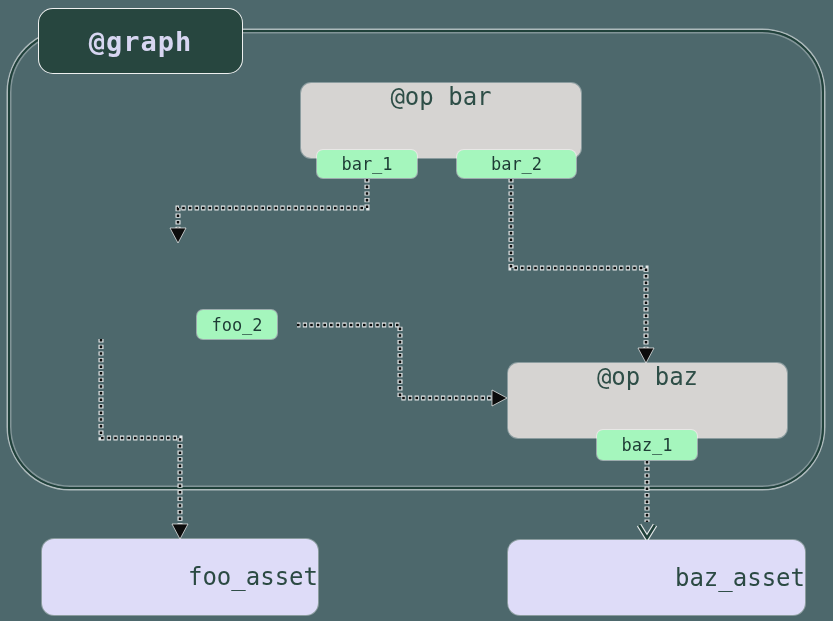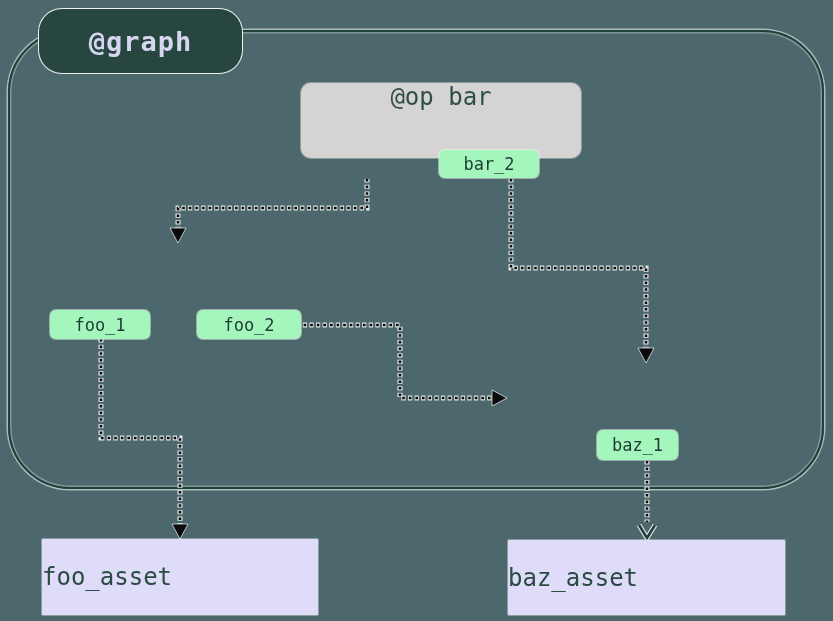--- a/index.html
+++ b/index.html
@@ -31,21 +31,21 @@
     left:8px;top:30px;width:812px;height:455px;
     border:2.5px solid var(--boundary-stroke);
     border-radius:62px;
     box-shadow:0 0 0 1.5px rgba(255,255,255,.55), inset 0 0 0 1.5px rgba(255,255,255,.30);
   }
   .graph-label{
     position:absolute;
     left:38px;top:8px;width:205px;height:66px;
     background:var(--graph-label-bg);
     border:1.5px solid rgba(255,255,255,.92);
-    border-radius:24px;
+    border-radius:15px;
     color:var(--graph-label-text);
     font-size:27px;font-weight:bold;letter-spacing:1px;
     display:flex;align-items:center;justify-content:center;
     box-sizing:border-box;
     z-index:4;
   }
   .edges{
     position:absolute;left:0;top:0;
     z-index:2;
     pointer-events:none;
@@ -71,24 +71,24 @@
     border-radius:6px;
     color:var(--tag-text);
     font-size:17px;font-weight:500;
     display:flex;align-items:center;justify-content:center;
     box-shadow:0 0 0 1px rgba(255,255,255,.45);
     z-index:4;
   }
   .asset{
     position:absolute;
     background:var(--asset-bg);
-    border-radius:1px;
+    border-radius:12px;
     color:var(--asset-text);
     font-size:24px;font-weight:500;
-    display:flex;align-items:center;justify-content:flex-start;
+    display:flex;align-items:center;justify-content:flex-end;
     box-shadow:0 0 0 1px rgba(255,255,255,.35);
     z-index:3;
   }
 </style>
 </head>
 <body>
 
 <div class="canvas">
 
   <div class="boundary"></div>
@@ -120,27 +120,30 @@
       <path class="edge-w" d="M647,461 V522"></path>
       <path class="edge-b" d="M647,461 V522"></path>
       <polyline class="head-open-w" points="639,525 647,538 655,525"></polyline>
       <polyline class="head-open" points="639,525 647,538 655,525"></polyline>
     </g>
   </svg>
 
   <div class="op" style="left:301px;top:83px;width:280px;height:75px;">
     <span>@op bar</span>
   </div>
-  <div class="tag" style="left:439px;top:150px;width:100px;height:28px;">bar_2</div>
+  <div class="tag" style="left:317px;top:150px;width:100px;height:28px;">bar_1</div>
+  <div class="tag" style="left:457px;top:150px;width:119px;height:28px;border-radius:7px;">bar_2</div>
 
-  <div class="tag" style="left:50px;top:310px;width:100px;height:29px;">foo_1</div>
-  <div class="tag" style="left:197px;top:310px;width:104px;height:29px;">foo_2</div>
+  <div class="tag" style="left:197px;top:310px;width:80px;height:29px;">foo_2</div>
 
-  <div class="tag" style="left:597px;top:430px;width:81px;height:30px;">baz_1</div>
+  <div class="op" style="left:508px;top:363px;width:279px;height:75px;">
+    <span>@op baz</span>
+  </div>
+  <div class="tag" style="left:597px;top:430px;width:100px;height:30px;">baz_1</div>
 
   <div class="asset" style="left:42px;top:539px;width:276px;height:76px;">
     <span>foo_asset</span>
   </div>
-  <div class="asset" style="left:508px;top:540px;width:277px;height:75px;">
+  <div class="asset" style="left:508px;top:540px;width:277px;height:75px;padding-left:20px;">
     <span>baz_asset</span>
   </div>
 
 </div>
 
 </body></html>

